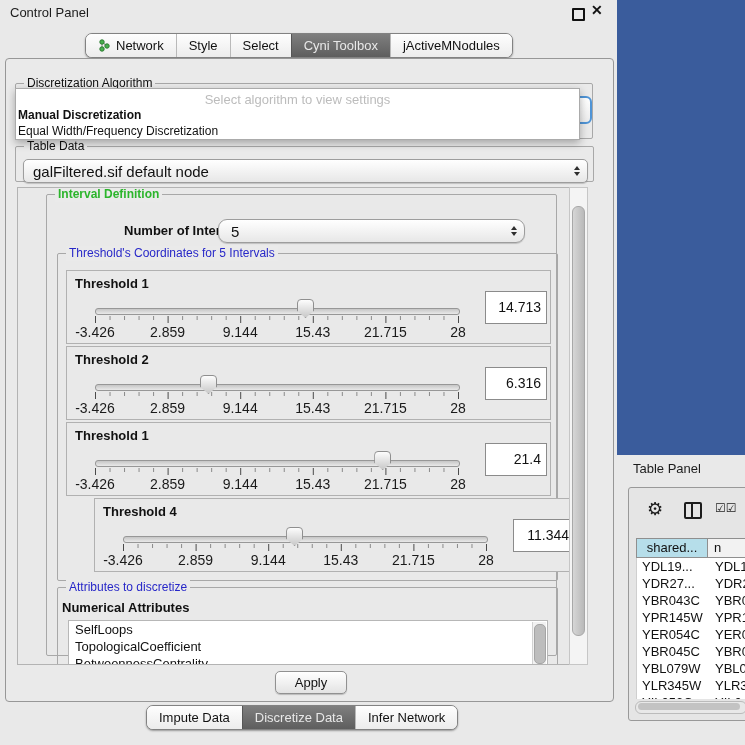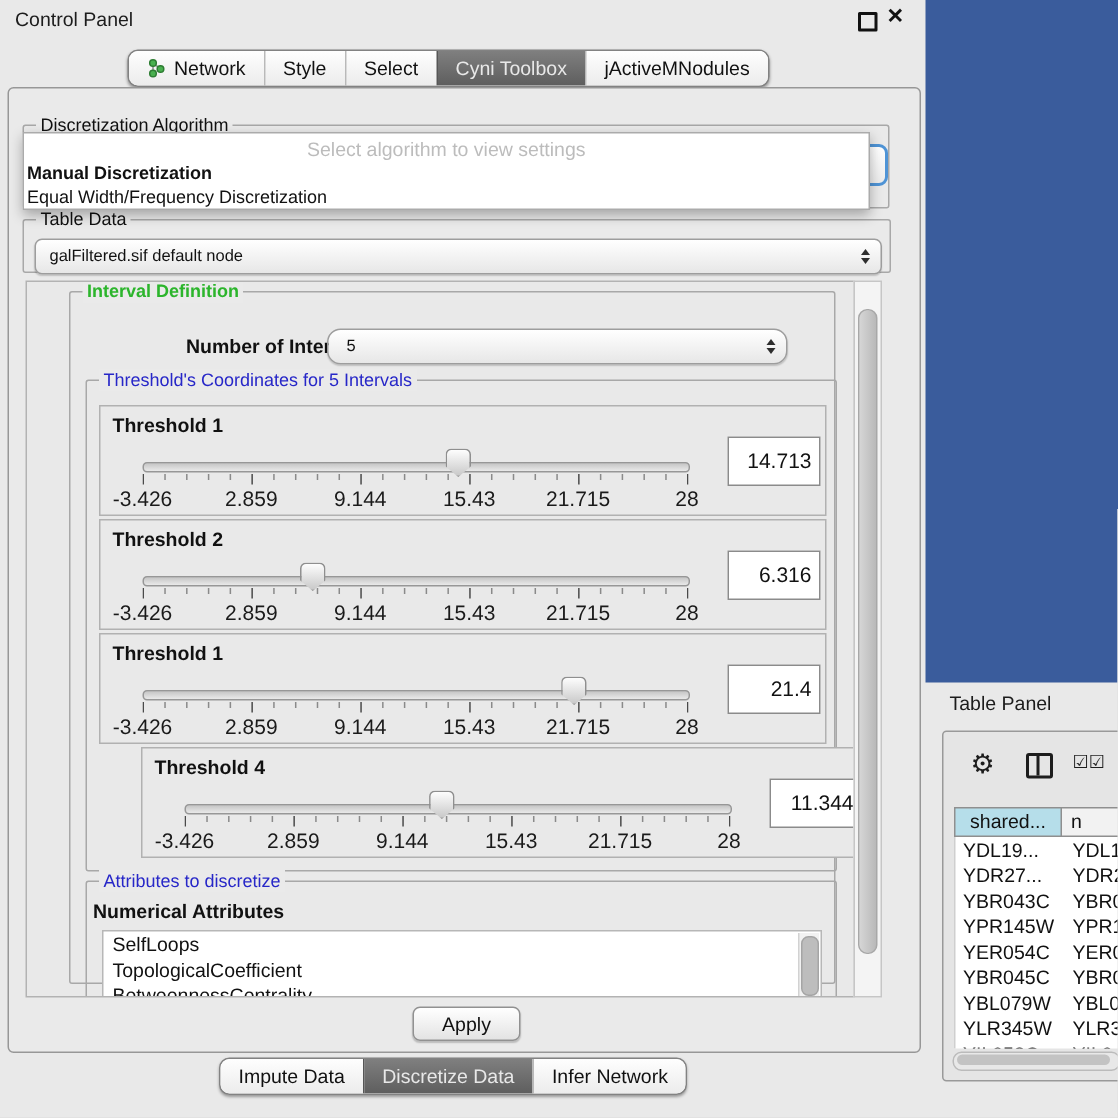--- a/index.html
+++ b/index.html
@@ -16,21 +16,21 @@
        background:linear-gradient(#fefefe,#ececec);border-left:1px solid #b9b9b9;white-space:nowrap;}
   .tab:first-child{border-left:none;}
   .tab.sel{background:linear-gradient(#7f7f7f,#5e5e5e);color:#e8e8e8;border-left-color:#565656;}
   .content-panel{position:absolute;left:5px;top:58px;width:607px;height:642px;background:#eaeaea;
                  border:1px solid #979797;border-radius:4px;}
   .group{position:absolute;border:1px solid #a8a8a8;border-radius:2px;}
   .gtitle{position:absolute;top:-8px;left:8px;background:#eaeaea;padding:0 3px;font-size:12px;line-height:15px;white-space:nowrap;}
   .gtitle.green{color:#2cb52c;font-weight:bold;}
   .gtitle.blue{color:#2727c8;}
   .combo{position:absolute;display:flex;align-items:center;background:linear-gradient(#ffffff,#e7e7e7);
-         border:1px solid #9d9d9d;border-radius:5px;box-shadow:0 1px 1px rgba(0,0,0,.18);font-size:11px;}
+         border:1px solid #9d9d9d;border-radius:5px;box-shadow:0 1px 1px rgba(0,0,0,.18);font-size:15px;}
   .combo .cv{padding-left:9px;white-space:nowrap;overflow:hidden;}
   .stepper{margin-left:auto;margin-right:7px;display:flex;flex-direction:column;gap:2px;align-items:center;}
   .tri{width:0;height:0;border-left:3.5px solid transparent;border-right:3.5px solid transparent;}
   .tri.up{border-bottom:4px solid #2e2e2e;}
   .tri.down{border-top:4px solid #2e2e2e;}
   .focus-combo{position:absolute;background:linear-gradient(#fff,#ececec);border:2px solid #4f94d6;border-radius:6px;}
   .popup{position:absolute;background:#fff;border:1px solid #ababab;box-shadow:0 3px 8px rgba(0,0,0,.3);z-index:30;}
   .popup-ph{font-size:13px;color:#bcbcbc;text-align:center;padding-top:3px;}
   .popup-opt{font-size:12px;line-height:16px;padding-left:2px;white-space:nowrap;}
   .popup-opt.bold{font-weight:700;}

